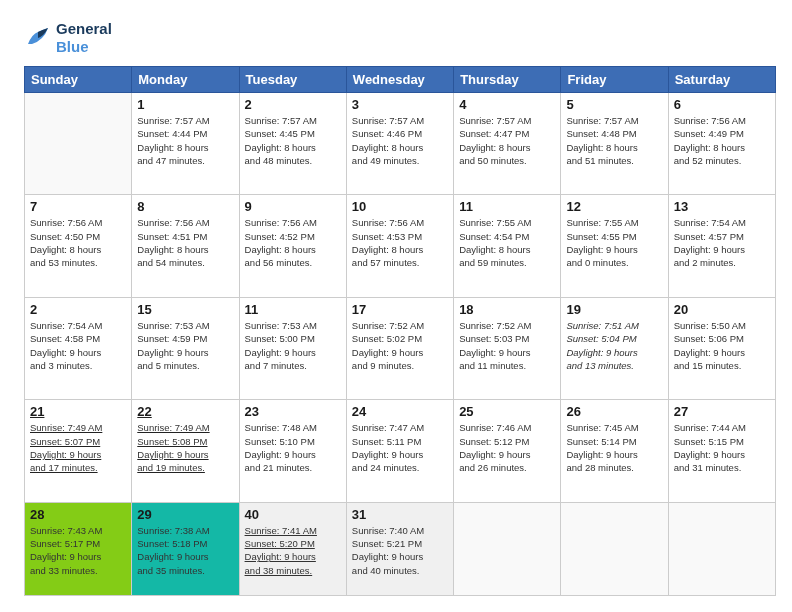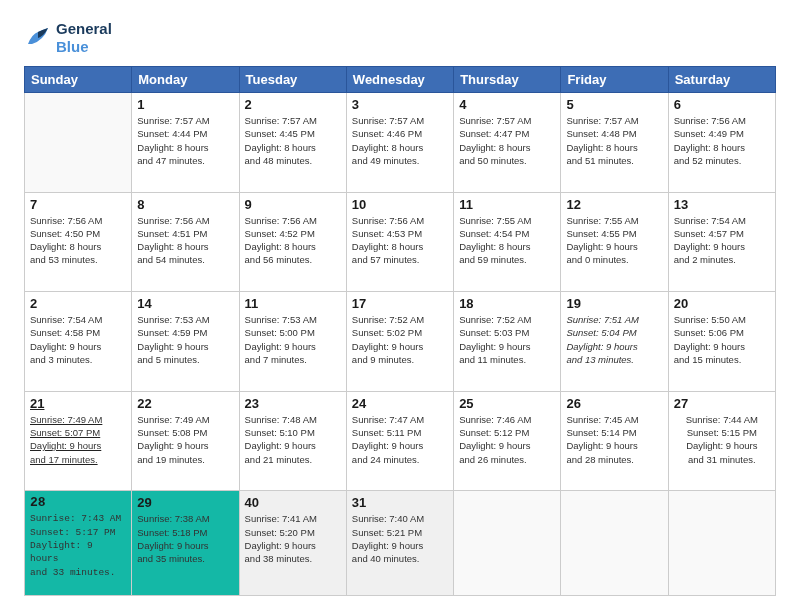--- a/index.html
+++ b/index.html
@@ -218,21 +218,21 @@
         </tr>
         <tr>
           <td style="height: 88px;">
             <span class="day-num">2</span>
             <div class="day-info" style="white-space: pre-line;">Sunrise: 7:54 AM
 Sunset: 4:58 PM
 Daylight: 9 hours
 and 3 minutes.</div>
           </td>
           <td style="height: 88px;">
-            <span class="day-num">14</span>
+            <span class="day-num">15</span>
             <div class="day-info" style="white-space: pre-line;">Sunrise: 7:53 AM
 Sunset: 4:59 PM
 Daylight: 9 hours
 and 5 minutes.</div>
           </td>
           <td style="height: 88px;">
             <span class="day-num">11</span>
             <div class="day-info" style="white-space: pre-line;">Sunrise: 7:53 AM
 Sunset: 5:00 PM
 Daylight: 9 hours
@@ -268,21 +268,21 @@
           </td>
         </tr>
         <tr>
           <td style="height: 88px; text-decoration: underline;">
             <span class="day-num">21</span>
             <div class="day-info" style="white-space: pre-line;">Sunrise: 7:49 AM
 Sunset: 5:07 PM
 Daylight: 9 hours
 and 17 minutes.</div>
           </td>
-          <td style="height: 88px;">
+          <td style="height: 88px; text-decoration: underline;">
             <span class="day-num">22</span>
             <div class="day-info" style="white-space: pre-line;">Sunrise: 7:49 AM
 Sunset: 5:08 PM
 Daylight: 9 hours
 and 19 minutes.</div>
           </td>
           <td style="height: 88px;">
             <span class="day-num">23</span>
             <div class="day-info" style="white-space: pre-line;">Sunrise: 7:48 AM
 Sunset: 5:10 PM
@@ -305,44 +305,44 @@
           </td>
           <td style="height: 88px;">
             <span class="day-num">26</span>
             <div class="day-info" style="white-space: pre-line;">Sunrise: 7:45 AM
 Sunset: 5:14 PM
 Daylight: 9 hours
 and 28 minutes.</div>
           </td>
           <td style="height: 88px;">
             <span class="day-num">27</span>
-            <div class="day-info" style="white-space: pre-line; text-align: center;">Sunrise: 7:44 AM
+            <div class="day-info" style="white-space: pre-line;">Sunrise: 7:44 AM
 Sunset: 5:15 PM
 Daylight: 9 hours
 and 31 minutes.</div>
           </td>
         </tr>
         <tr style="background: rgb(240, 240, 240);">
-          <td style="height: 80px; background: #14b8a6; font-family: Liberation Mono, monospace;">
+          <td style="height: 80px; background: #84cc16;">
             <span class="day-num">28</span>
             <div class="day-info" style="white-space: pre-line;">Sunrise: 7:43 AM
 Sunset: 5:17 PM
 Daylight: 9 hours
 and 33 minutes.</div>
           </td>
           <td style="height: 80px; background: #14b8a6;">
             <span class="day-num">29</span>
             <div class="day-info" style="white-space: pre-line;">Sunrise: 7:38 AM
 Sunset: 5:18 PM
 Daylight: 9 hours
 and 35 minutes.</div>
           </td>
           <td style="height: 80px; background: rgb(240, 240, 240);">
             <span class="day-num">40</span>
-            <div class="day-info" style="white-space: pre-line;">Sunrise: 7:41 AM
+            <div class="day-info" style="white-space: pre-line; text-decoration: underline;">Sunrise: 7:41 AM
 Sunset: 5:20 PM
 Daylight: 9 hours
 and 38 minutes.</div>
           </td>
           <td style="height: 80px; background: rgb(240, 240, 240);">
             <span class="day-num">31</span>
             <div class="day-info" style="white-space: pre-line;">Sunrise: 7:40 AM
 Sunset: 5:21 PM
 Daylight: 9 hours
 and 40 minutes.</div>

